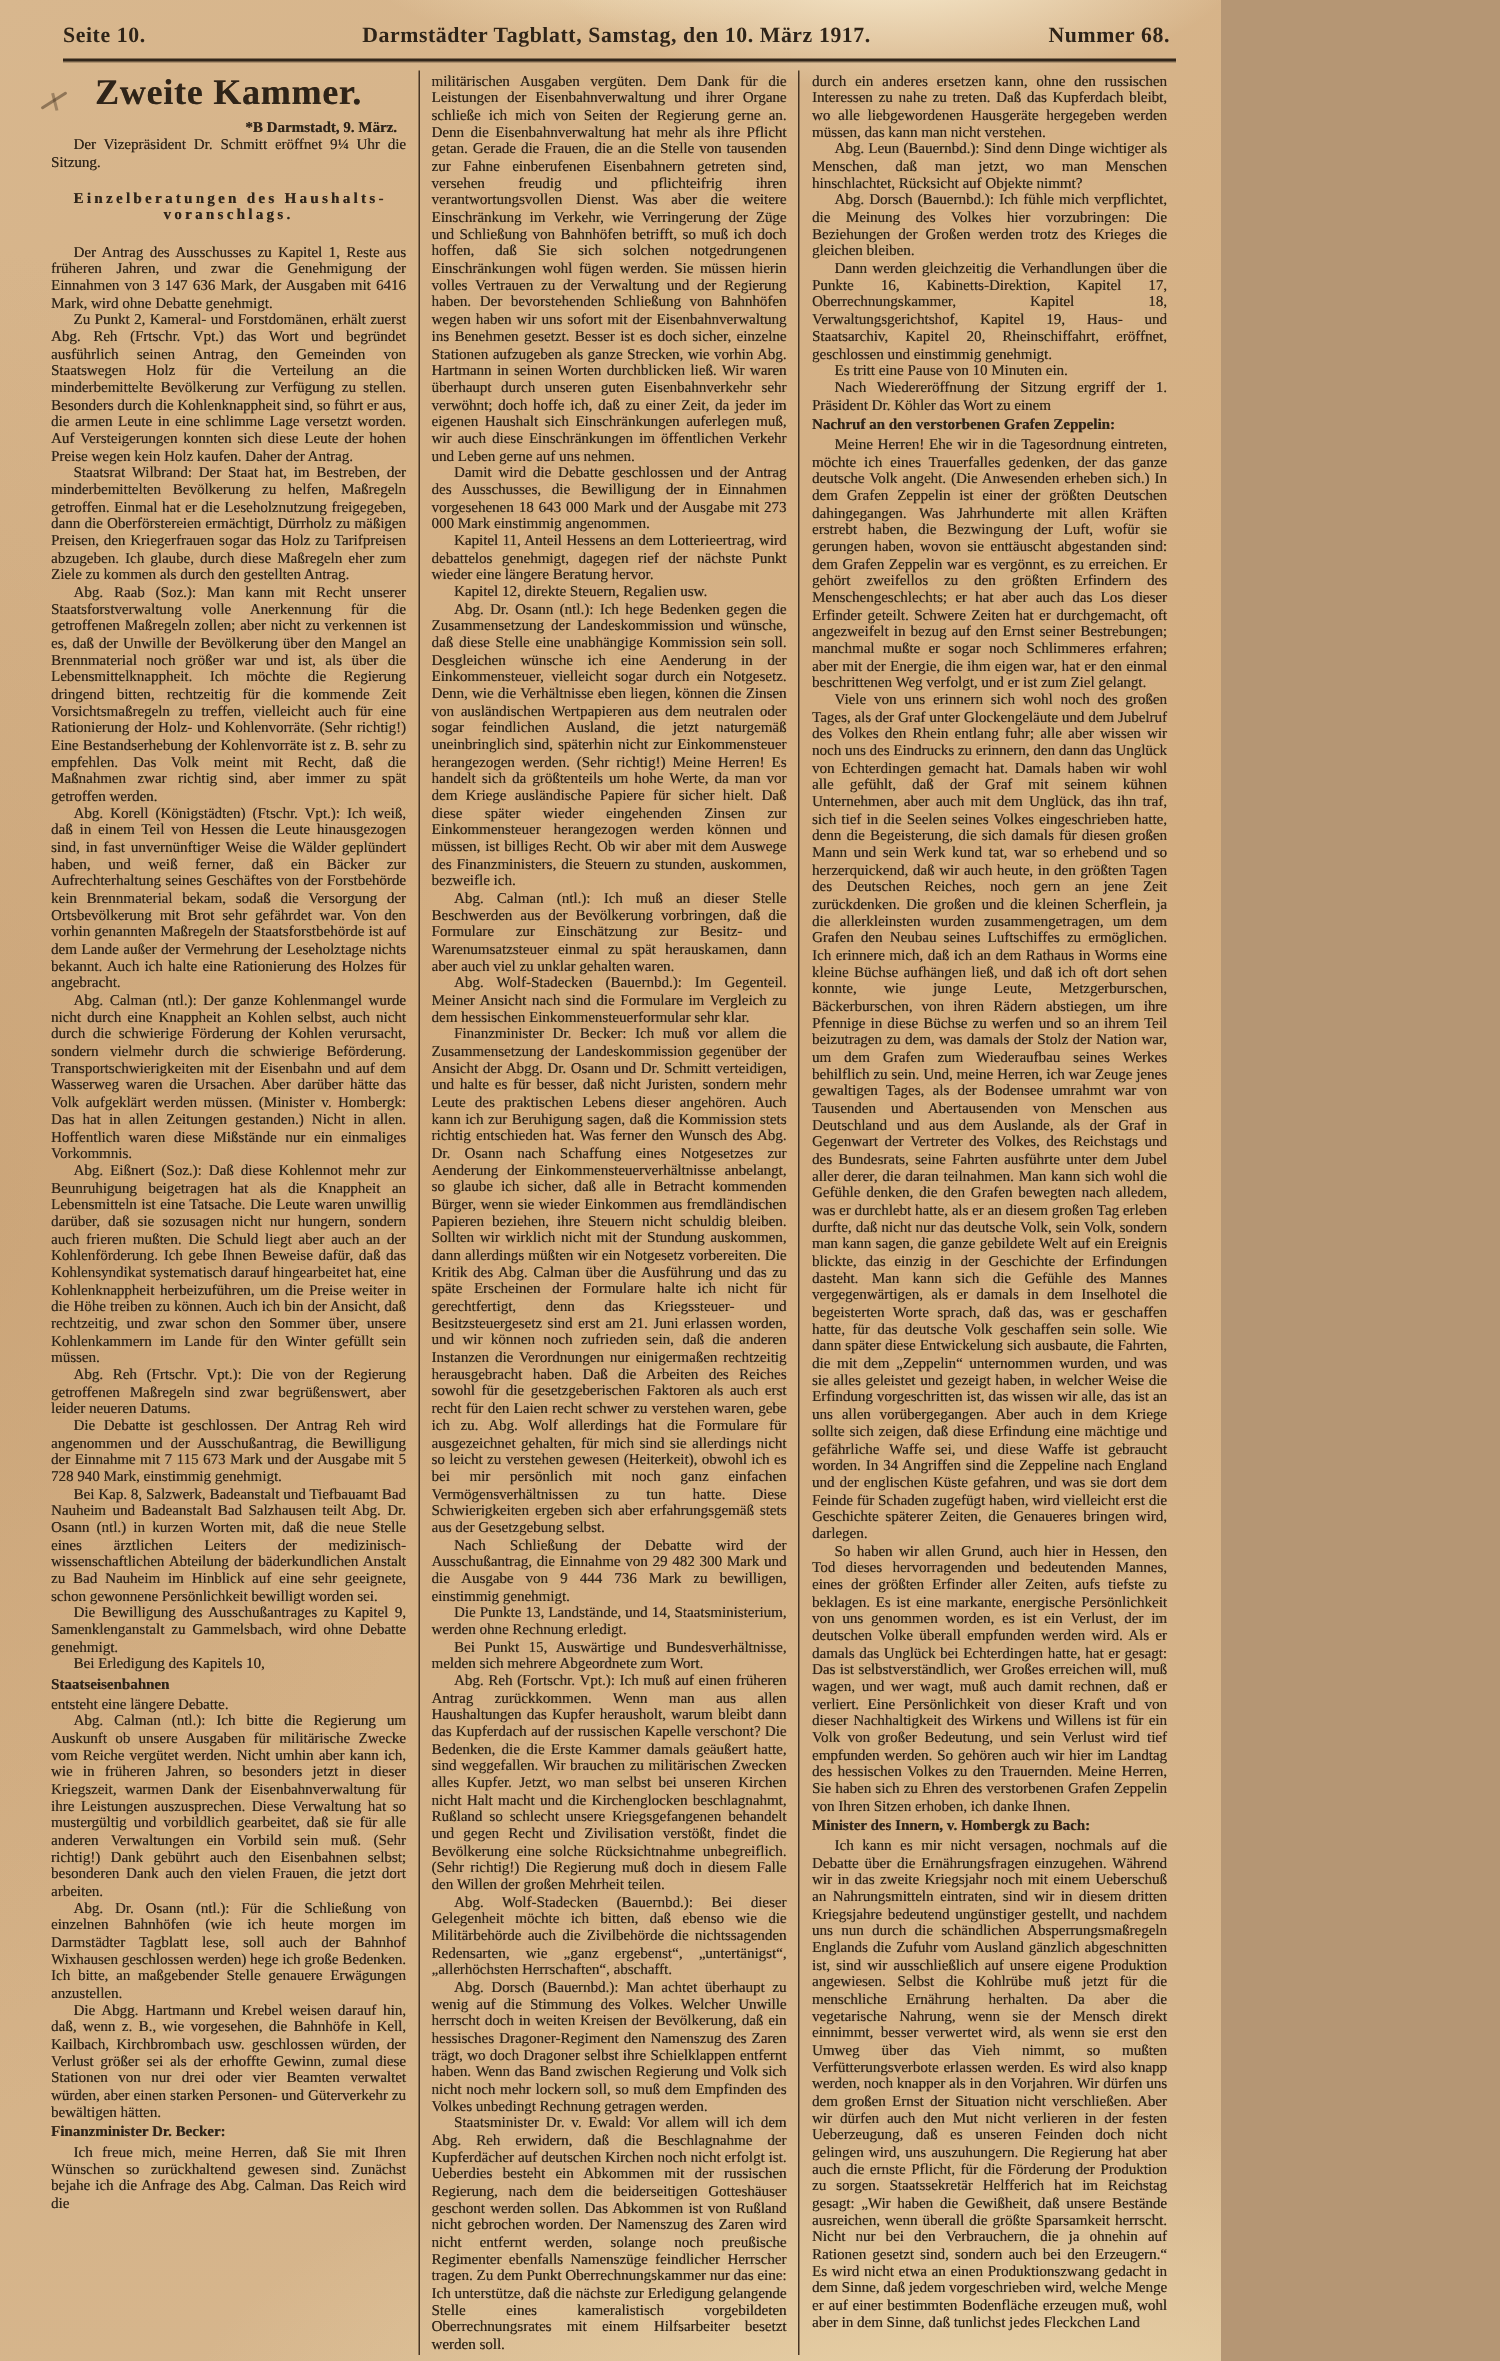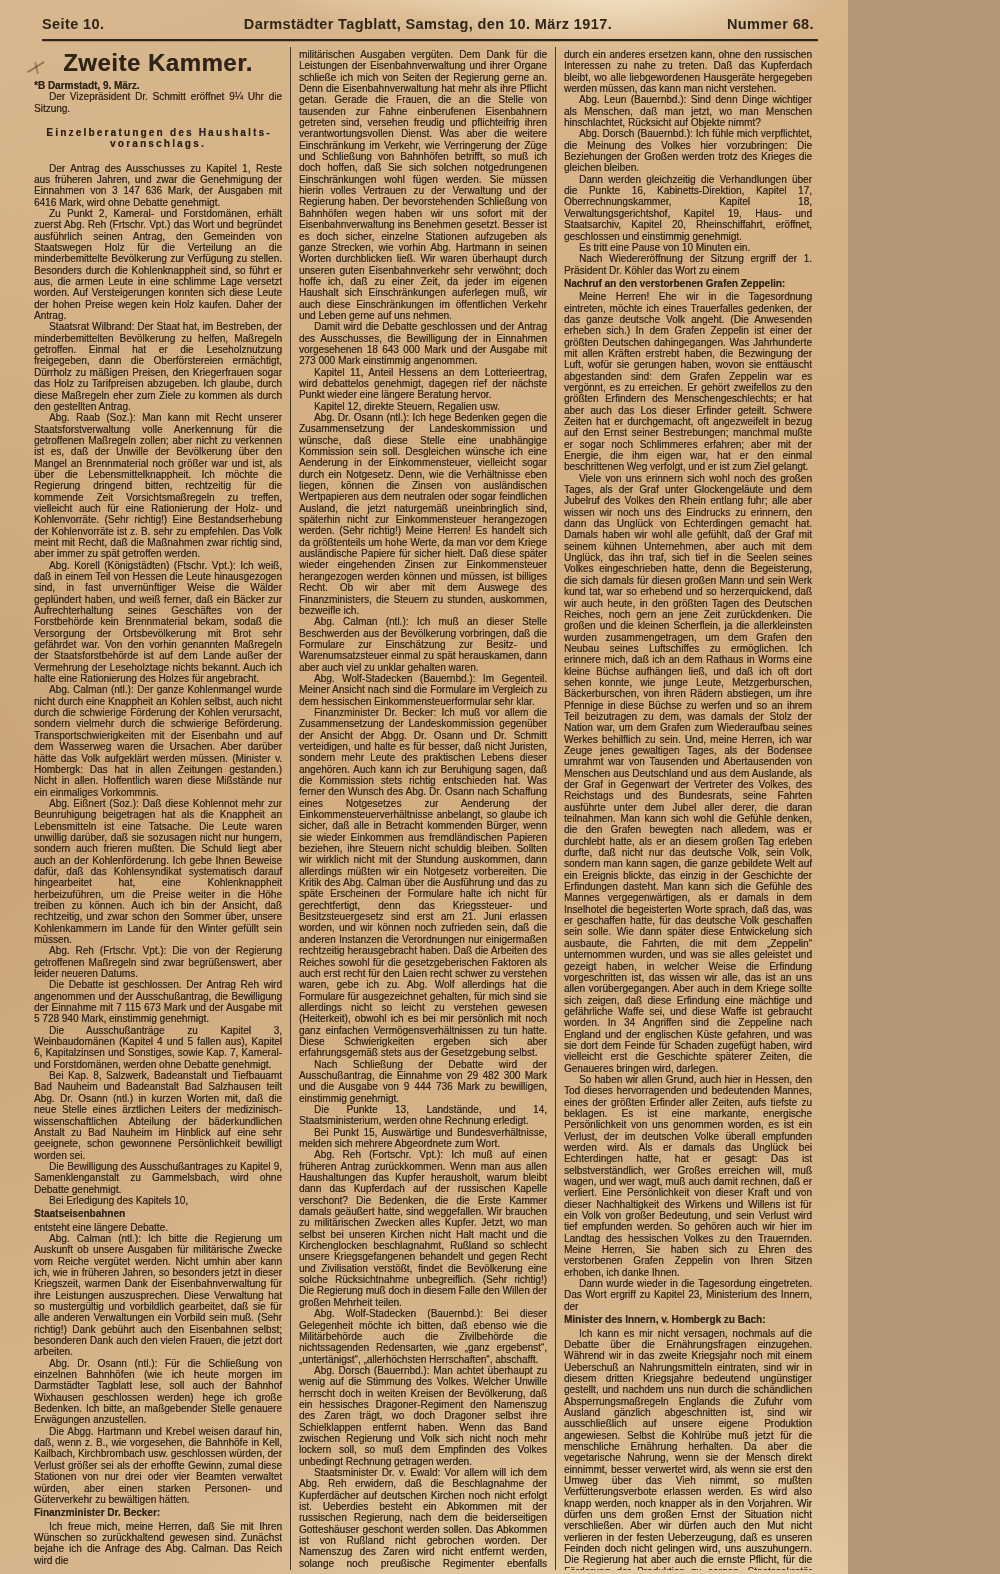--- a/index.html
+++ b/index.html
@@ -1,29 +1,28 @@
 <!DOCTYPE html>
 <html><head>
 <meta charset="utf-8">
 <style>
   html,body{margin:0;padding:0;}
   body{background:#b59674;}
   .page{
     position:relative;
     width:814px;height:1574px;
     overflow:hidden;
-    font-family:Liberation Sans, sans-serif;
+    font-family:Liberation Serif, serif;
     color:#2f2418;
     background:
       radial-gradient(ellipse 340px 130px at 73% -2%, rgba(255,246,220,0.95), rgba(255,246,220,0) 70%),
       radial-gradient(ellipse 220px 90px at 48% -2%, rgba(250,236,200,0.65), rgba(250,236,200,0) 70%),
       radial-gradient(ellipse 700px 260px at 80% 102%, rgba(235,214,172,0.85), rgba(235,214,172,0) 75%),
       radial-gradient(ellipse 500px 900px at -5% 50%, rgba(186,148,106,0.35), rgba(186,148,106,0) 70%),
       linear-gradient(160deg,#d8b78e 0%,#d3ad80 45%,#d7b890 100%);
-    padding-left: 34px;
   }
   .hdr{
     position:absolute;top:16px;left:42px;right:34px;height:20px;
     font-weight:bold;font-size:14.5px;letter-spacing:.4px;
   }
   .hdr .pg-left{position:absolute;left:0;top:0;}
   .hdr .pg-center{position:absolute;left:50%;top:0;transform:translateX(-50%);white-space:nowrap;}
   .hdr .pg-right{position:absolute;right:0;top:0;}
   .rule{position:absolute;top:39px;left:42px;right:30px;height:2px;background:#32261a;box-shadow:0 1px 0 rgba(50,38,26,.25);}
   .columns{
@@ -34,21 +33,21 @@
     flex:1 1 0;min-width:0;overflow:hidden;
     padding:2px 8px 0 8px;
     font-size:10px;line-height:11.35px;text-align:justify;
     text-shadow:.2px .2px .3px rgba(47,36,24,.65);
   }
   .col:first-child{padding-left:2px;}
   .col + .col{border-left:1px solid #463423;}
   .para{text-indent:15px;}
   .flush{text-indent:0;}
   .headline{font-size:24px;font-weight:bold;text-align:center;text-indent:0;letter-spacing:.5px;line-height:1.08;margin:1px 0 4px;}
-  .dateline{text-align:left;font-weight:bold;text-indent:0;padding-right:6px;}
+  .dateline{text-align:right;font-weight:bold;text-indent:0;padding-right:6px;}
   .heading{text-align:center;text-indent:0;font-weight:bold;letter-spacing:2.2px;margin:13px 6px;}
   .subheading{text-indent:0;font-weight:bold;margin:2px 0;}
   .pencil-mark{position:absolute;left:26px;top:66px;width:20px;height:2px;
     background:rgba(70,52,34,.5);transform:rotate(-32deg);border-radius:2px;}
   .pencil-mark:after{content:"";position:absolute;left:9px;top:-4px;width:2px;height:12px;
     background:rgba(70,52,34,.4);transform:rotate(18deg);}
 </style>
 </head>
 <body>
 
@@ -68,21 +67,20 @@
         <div class="heading">Einzelberatungen des Haushalts­voranschlags.</div>
         <div class="para">Der Antrag des Ausschusses zu Kapitel 1, Reste aus früheren Jahren, und zwar die Genehmigung der Einnahmen von 3 147 636 Mark, der Ausgaben mit 6416 Mark, wird ohne Debatte genehmigt.</div>
         <div class="para">Zu Punkt 2, Kameral- und Forstdomänen, erhält zuerst Abg. Reh (Frtschr. Vpt.) das Wort und begründet ausführlich seinen Antrag, den Gemeinden von Staatswegen Holz für die Verteilung an die minderbemittelte Bevölkerung zur Verfügung zu stellen. Besonders durch die Kohlenknappheit sind, so führt er aus, die armen Leute in eine schlimme Lage versetzt worden. Auf Versteigerungen konnten sich diese Leute der hohen Preise wegen kein Holz kaufen. Daher der Antrag.</div>
         <div class="para">Staatsrat Wilbrand: Der Staat hat, im Bestreben, der minderbemittelten Bevölkerung zu helfen, Maßregeln getroffen. Einmal hat er die Leseholznutzung freigegeben, dann die Oberförstereien ermächtigt, Dürrholz zu mäßigen Preisen, den Kriegerfrauen sogar das Holz zu Tarifpreisen abzugeben. Ich glaube, durch diese Maßregeln eher zum Ziele zu kommen als durch den gestellten Antrag.</div>
         <div class="para">Abg. Raab (Soz.): Man kann mit Recht unserer Staatsforstverwaltung volle Anerkennung für die getroffenen Maßregeln zollen; aber nicht zu verkennen ist es, daß der Unwille der Bevölkerung über den Mangel an Brennmaterial noch größer war und ist, als über die Lebensmittelknappheit. Ich möchte die Regierung dringend bitten, rechtzeitig für die kommende Zeit Vorsichtsmaßregeln zu treffen, vielleicht auch für eine Rationierung der Holz- und Kohlenvorräte. (Sehr richtig!) Eine Bestandserhebung der Kohlenvorräte ist z. B. sehr zu empfehlen. Das Volk meint mit Recht, daß die Maßnahmen zwar richtig sind, aber immer zu spät getroffen werden.</div>
         <div class="para">Abg. Korell (Königstädten) (Ftschr. Vpt.): Ich weiß, daß in einem Teil von Hessen die Leute hinausgezogen sind, in fast unvernünftiger Weise die Wälder geplündert haben, und weiß ferner, daß ein Bäcker zur Aufrechterhaltung seines Geschäftes von der Forstbehörde kein Brennmaterial bekam, sodaß die Versorgung der Ortsbevölkerung mit Brot sehr gefährdet war. Von den vorhin genannten Maßregeln der Staatsforstbehörde ist auf dem Lande außer der Vermehrung der Leseholztage nichts bekannt. Auch ich halte eine Rationierung des Holzes für angebracht.</div>
         <div class="para">Abg. Calman (ntl.): Der ganze Kohlenmangel wurde nicht durch eine Knappheit an Kohlen selbst, auch nicht durch die schwierige Förderung der Kohlen verursacht, sondern vielmehr durch die schwierige Beförderung. Transportschwierigkeiten mit der Eisenbahn und auf dem Wasserweg waren die Ursachen. Aber darüber hätte das Volk aufgeklärt werden müssen. (Minister v. Hombergk: Das hat in allen Zeitungen gestanden.) Nicht in allen. Hoffentlich waren diese Mißstände nur ein einmaliges Vorkommnis.</div>
         <div class="para">Abg. Eißnert (Soz.): Daß diese Kohlennot mehr zur Beunruhigung beigetragen hat als die Knappheit an Lebensmitteln ist eine Tatsache. Die Leute waren unwillig darüber, daß sie sozusagen nicht nur hungern, sondern auch frieren mußten. Die Schuld liegt aber auch an der Kohlenförderung. Ich gebe Ihnen Beweise dafür, daß das Kohlensyndikat systematisch darauf hingearbeitet hat, eine Kohlenknappheit herbeizuführen, um die Preise weiter in die Höhe treiben zu können. Auch ich bin der Ansicht, daß rechtzeitig, und zwar schon den Sommer über, unsere Kohlenkammern im Lande für den Winter gefüllt sein müssen.</div>
         <div class="para">Abg. Reh (Frtschr. Vpt.): Die von der Regierung getroffenen Maßregeln sind zwar begrüßenswert, aber leider neueren Datums.</div>
         <div class="para">Die Debatte ist geschlossen. Der Antrag Reh wird angenommen und der Ausschußantrag, die Bewilligung der Einnahme mit 7 115 673 Mark und der Ausgabe mit 5 728 940 Mark, einstimmig genehmigt.</div>
-        <div class="para">Die Ausschußanträge zu Kapitel 3, Weinbaudomänen (Kapitel 4 und 5 fallen aus), Kapitel 6, Kapitalzinsen und Sonstiges, sowie Kap. 7, Kameral- und Forstdomänen, werden ohne Debatte genehmigt.</div>
         <div class="para">Bei Kap. 8, Salzwerk, Badeanstalt und Tiefbauamt Bad Nauheim und Badeanstalt Bad Salzhausen teilt Abg. Dr. Osann (ntl.) in kurzen Worten mit, daß die neue Stelle eines ärztlichen Leiters der medizinisch-wissenschaftlichen Abteilung der bäderkundlichen Anstalt zu Bad Nauheim im Hinblick auf eine sehr geeignete, schon gewonnene Persönlichkeit bewilligt worden sei.</div>
         <div class="para">Die Bewilligung des Ausschußantrages zu Kapitel 9, Samenklenganstalt zu Gammelsbach, wird ohne Debatte genehmigt.</div>
         <div class="para">Bei Erledigung des Kapitels 10,</div>
         <div class="subheading">Staatseisenbahnen</div>
         <div class="para flush">entsteht eine längere Debatte.</div>
         <div class="para">Abg. Calman (ntl.): Ich bitte die Regierung um Auskunft ob unsere Ausgaben für militärische Zwecke vom Reiche vergütet werden. Nicht umhin aber kann ich, wie in früheren Jahren, so besonders jetzt in dieser Kriegszeit, warmen Dank der Eisenbahnverwaltung für ihre Leistungen auszusprechen. Diese Verwaltung hat so mustergültig und vorbildlich gearbeitet, daß sie für alle anderen Verwaltungen ein Vorbild sein muß. (Sehr richtig!) Dank gebührt auch den Eisenbahnen selbst; besonderen Dank auch den vielen Frauen, die jetzt dort arbeiten.</div>
         <div class="para">Abg. Dr. Osann (ntl.): Für die Schließung von einzelnen Bahnhöfen (wie ich heute morgen im Darmstädter Tagblatt lese, soll auch der Bahnhof Wixhausen geschlossen werden) hege ich große Bedenken. Ich bitte, an maßgebender Stelle genauere Erwägungen anzustellen.</div>
         <div class="para">Die Abgg. Hartmann und Krebel weisen darauf hin, daß, wenn z. B., wie vorgesehen, die Bahnhöfe in Kell, Kailbach, Kirchbrombach usw. geschlossen würden, der Verlust größer sei als der erhoffte Gewinn, zumal diese Stationen von nur drei oder vier Beamten verwaltet würden, aber einen starken Personen- und Güterverkehr zu bewältigen hätten.</div>
         <div class="subheading">Finanzminister Dr. Becker:</div>
         <div class="para">Ich freue mich, meine Herren, daß Sie mit Ihren Wünschen so zurückhaltend gewesen sind. Zunächst bejahe ich die Anfrage des Abg. Calman. Das Reich wird die</div>
@@ -108,18 +106,17 @@
         <div class="para flush">durch ein anderes ersetzen kann, ohne den russischen Interessen zu nahe zu treten. Daß das Kupferdach bleibt, wo alle liebgewordenen Hausgeräte hergegeben werden müssen, das kann man nicht verstehen.</div>
         <div class="para">Abg. Leun (Bauernbd.): Sind denn Dinge wichtiger als Menschen, daß man jetzt, wo man Menschen hinschlachtet, Rücksicht auf Objekte nimmt?</div>
         <div class="para">Abg. Dorsch (Bauernbd.): Ich fühle mich verpflichtet, die Meinung des Volkes hier vorzubringen: Die Beziehungen der Großen werden trotz des Krieges die gleichen bleiben.</div>
         <div class="para">Dann werden gleichzeitig die Verhandlungen über die Punkte 16, Kabinetts-Direktion, Kapitel 17, Oberrechnungskammer, Kapitel 18, Verwaltungsgerichtshof, Kapitel 19, Haus- und Staatsarchiv, Kapitel 20, Rheinschiffahrt, eröffnet, geschlossen und einstimmig genehmigt.</div>
         <div class="para">Es tritt eine Pause von 10 Minuten ein.</div>
         <div class="para">Nach Wiedereröffnung der Sitzung ergriff der 1. Präsident Dr. Köhler das Wort zu einem</div>
         <div class="subheading">Nachruf an den verstorbenen Grafen Zeppelin:</div>
         <div class="para">Meine Herren! Ehe wir in die Tagesordnung eintreten, möchte ich eines Trauerfalles gedenken, der das ganze deutsche Volk angeht. (Die Anwesenden erheben sich.) In dem Grafen Zeppelin ist einer der größten Deutschen dahingegangen. Was Jahrhunderte mit allen Kräften erstrebt haben, die Bezwingung der Luft, wofür sie gerungen haben, wovon sie enttäuscht abgestanden sind: dem Grafen Zeppelin war es vergönnt, es zu erreichen. Er gehört zweifellos zu den größten Erfindern des Menschengeschlechts; er hat aber auch das Los dieser Erfinder geteilt. Schwere Zeiten hat er durchgemacht, oft angezweifelt in bezug auf den Ernst seiner Bestrebungen; manchmal mußte er sogar noch Schlimmeres erfahren; aber mit der Energie, die ihm eigen war, hat er den einmal beschrittenen Weg verfolgt, und er ist zum Ziel gelangt.</div>
         <div class="para">Viele von uns erinnern sich wohl noch des großen Tages, als der Graf unter Glockengeläute und dem Jubelruf des Volkes den Rhein entlang fuhr; alle aber wissen wir noch uns des Eindrucks zu erinnern, den dann das Unglück von Echterdingen gemacht hat. Damals haben wir wohl alle gefühlt, daß der Graf mit seinem kühnen Unternehmen, aber auch mit dem Unglück, das ihn traf, sich tief in die Seelen seines Volkes eingeschrieben hatte, denn die Begeisterung, die sich damals für diesen großen Mann und sein Werk kund tat, war so erhebend und so herzerquickend, daß wir auch heute, in den größten Tagen des Deutschen Reiches, noch gern an jene Zeit zurückdenken. Die großen und die kleinen Scherflein, ja die allerkleinsten wurden zusammengetragen, um dem Grafen den Neubau seines Luftschiffes zu ermöglichen. Ich erinnere mich, daß ich an dem Rathaus in Worms eine kleine Büchse aufhängen ließ, und daß ich oft dort sehen konnte, wie junge Leute, Metzgerburschen, Bäckerburschen, von ihren Rädern abstiegen, um ihre Pfennige in diese Büchse zu werfen und so an ihrem Teil beizutragen zu dem, was damals der Stolz der Nation war, um dem Grafen zum Wiederaufbau seines Werkes behilflich zu sein. Und, meine Herren, ich war Zeuge jenes gewaltigen Tages, als der Bodensee umrahmt war von Tausenden und Abertausenden von Menschen aus Deutschland und aus dem Auslande, als der Graf in Gegenwart der Vertreter des Volkes, des Reichstags und des Bundesrats, seine Fahrten ausführte unter dem Jubel aller derer, die daran teilnahmen. Man kann sich wohl die Gefühle denken, die den Grafen bewegten nach alledem, was er durchlebt hatte, als er an diesem großen Tag erleben durfte, daß nicht nur das deutsche Volk, sein Volk, sondern man kann sagen, die ganze gebildete Welt auf ein Ereignis blickte, das einzig in der Geschichte der Erfindungen dasteht. Man kann sich die Gefühle des Mannes vergegenwärtigen, als er damals in dem Inselhotel die begeisterten Worte sprach, daß das, was er geschaffen hatte, für das deutsche Volk geschaffen sein solle. Wie dann später diese Entwickelung sich ausbaute, die Fahrten, die mit dem „Zeppelin“ unternommen wurden, und was sie alles geleistet und gezeigt haben, in welcher Weise die Erfindung vorgeschritten ist, das wissen wir alle, das ist an uns allen vorübergegangen. Aber auch in dem Kriege sollte sich zeigen, daß diese Erfindung eine mächtige und gefährliche Waffe sei, und diese Waffe ist gebraucht worden. In 34 Angriffen sind die Zeppeline nach England und der englischen Küste gefahren, und was sie dort dem Feinde für Schaden zugefügt haben, wird vielleicht erst die Geschichte späterer Zeiten, die Genaueres bringen wird, darlegen.</div>
         <div class="para">So haben wir allen Grund, auch hier in Hessen, den Tod dieses hervorragenden und bedeutenden Mannes, eines der größten Erfinder aller Zeiten, aufs tiefste zu beklagen. Es ist eine markante, energische Persönlichkeit von uns genommen worden, es ist ein Verlust, der im deutschen Volke überall empfunden werden wird. Als er damals das Unglück bei Echterdingen hatte, hat er gesagt: Das ist selbstverständlich, wer Großes erreichen will, muß wagen, und wer wagt, muß auch damit rechnen, daß er verliert. Eine Persönlichkeit von dieser Kraft und von dieser Nachhaltigkeit des Wirkens und Willens ist für ein Volk von großer Bedeutung, und sein Verlust wird tief empfunden werden. So gehören auch wir hier im Landtag des hessischen Volkes zu den Trauernden. Meine Herren, Sie haben sich zu Ehren des verstorbenen Grafen Zeppelin von Ihren Sitzen erhoben, ich danke Ihnen.</div>
-        <div class="para">Dann wurde wieder in die Tagesordung eingetreten. Das Wort ergriff zu Kapitel 23, Ministerium des Innern, der</div>
         <div class="subheading">Minister des Innern, v. Hombergk zu Bach:</div>
         <div class="para">Ich kann es mir nicht versagen, nochmals auf die Debatte über die Ernährungsfragen einzugehen. Während wir in das zweite Kriegsjahr noch mit einem Ueberschuß an Nahrungsmitteln eintraten, sind wir in diesem dritten Kriegsjahre bedeutend ungünstiger gestellt, und nachdem uns nun durch die schändlichen Absperrungsmaßregeln Englands die Zufuhr vom Ausland gänzlich abgeschnitten ist, sind wir ausschließlich auf unsere eigene Produktion angewiesen. Selbst die Kohlrübe muß jetzt für die menschliche Ernährung herhalten. Da aber die vegetarische Nahrung, wenn sie der Mensch direkt einnimmt, besser verwertet wird, als wenn sie erst den Umweg über das Vieh nimmt, so mußten Verfütterungsverbote erlassen werden. Es wird also knapp werden, noch knapper als in den Vorjahren. Wir dürfen uns dem großen Ernst der Situation nicht verschließen. Aber wir dürfen auch den Mut nicht verlieren in der festen Ueberzeugung, daß es unseren Feinden doch nicht gelingen wird, uns auszuhungern. Die Regierung hat aber auch die ernste Pflicht, für die Förderung der Produktion zu sorgen. Staatssekretär Helfferich hat im Reichstag gesagt: „Wir haben die Gewißheit, daß unsere Bestände ausreichen, wenn überall die größte Sparsamkeit herrscht. Nicht nur bei den Verbrauchern, die ja ohnehin auf Rationen gesetzt sind, sondern auch bei den Erzeugern.“ Es wird nicht etwa an einen Produktionszwang gedacht in dem Sinne, daß jedem vorgeschrieben wird, welche Menge er auf einer bestimmten Bodenfläche erzeugen muß, wohl aber in dem Sinne, daß tunlichst jedes Fleckchen Land</div>
       </div>
   </div>
 </div>
 
 </body></html>

